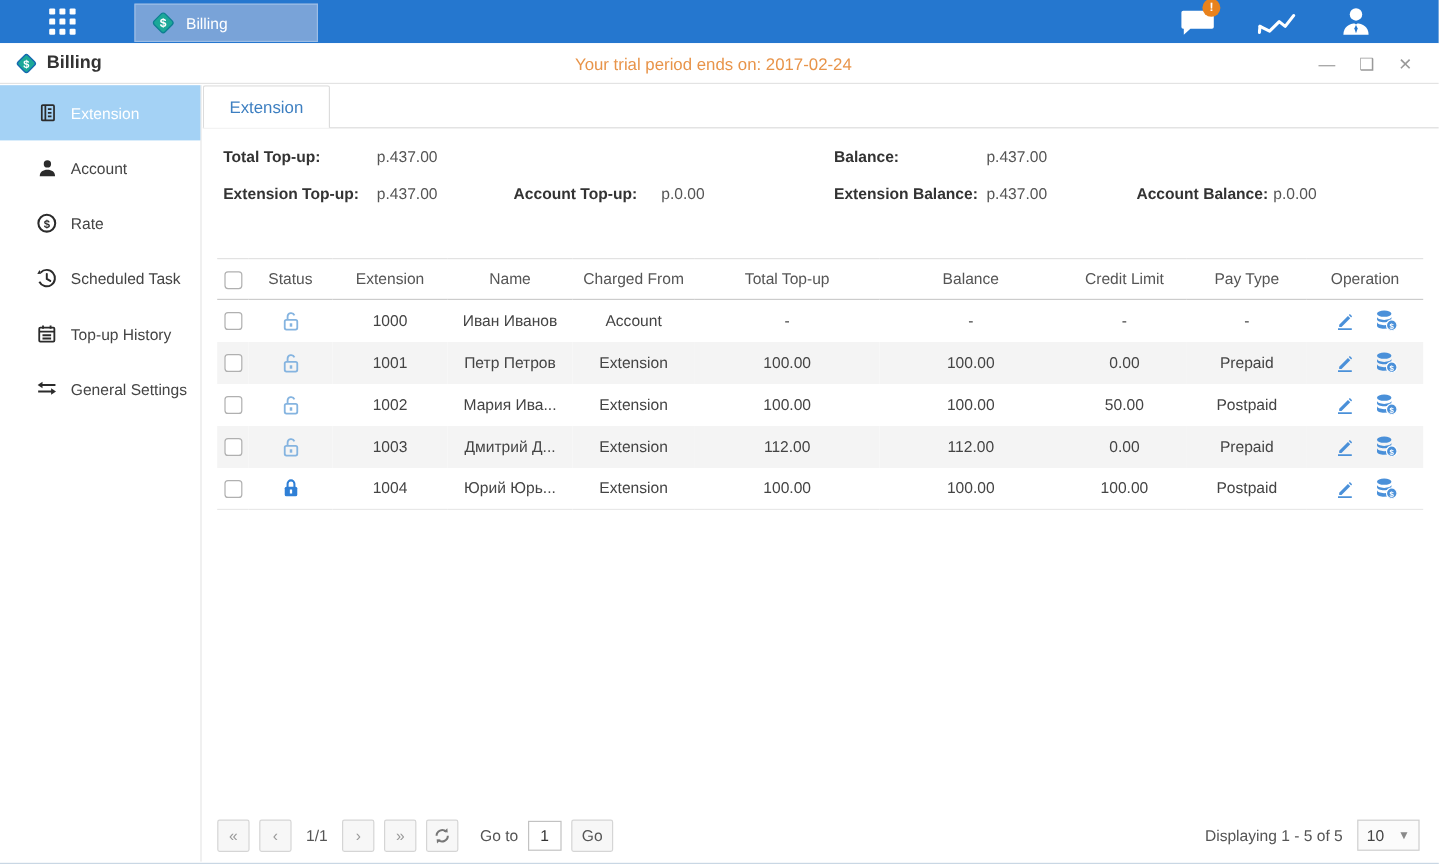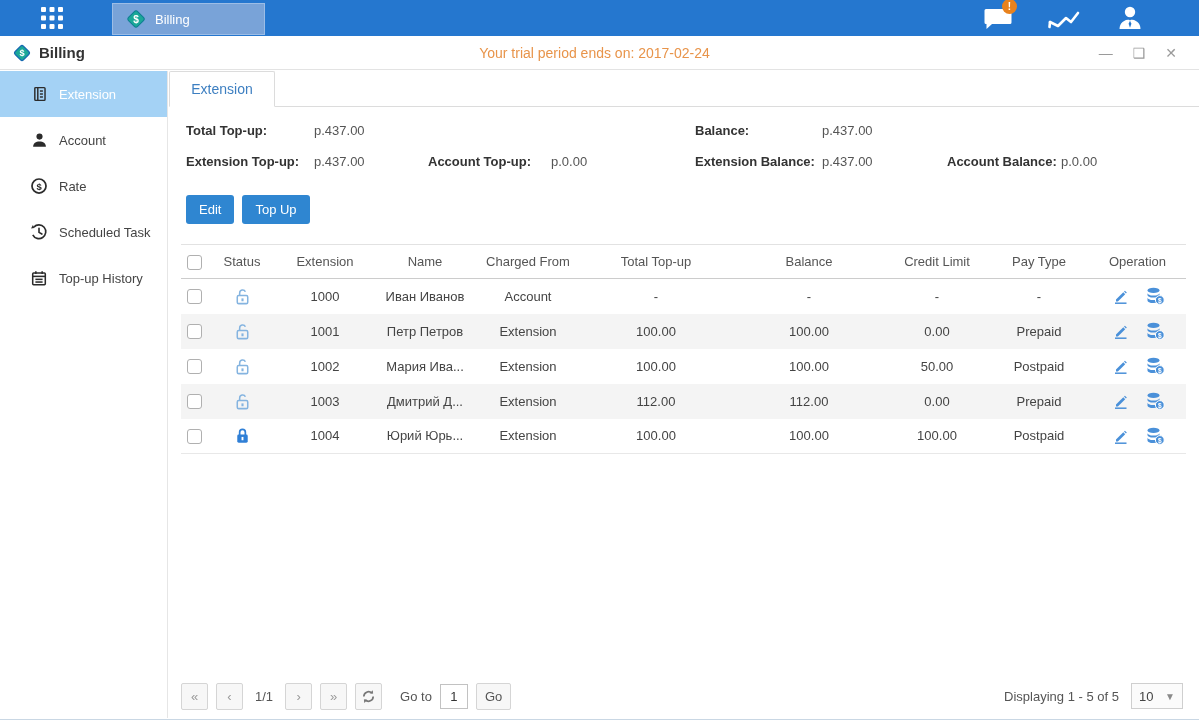--- a/index.html
+++ b/index.html
@@ -192,20 +192,33 @@
             <line x1="3" y1="8.2" x2="17" y2="8.2"></line>
         <line x1="6.5" y1="2.5" x2="6.5" y2="5.5"></line>
             <line x1="13.5" y1="2.5" x2="13.5" y2="5.5"></line>
         <line x1="6" y1="11.5" x2="14" y2="11.5"></line>
             <line x1="6" y1="14.5" x2="14" y2="14.5"></line>
       </g>
         </svg>
     </span>
     <span>Top-up History</span>
   </div>
+  <div class="side-item">
+    <span class="sicon">
+      <svg width="18" height="18" viewBox="0 0 20 20">
+          <g stroke="#2b2b2b" stroke-width="2" fill="none">
+        <line x1="5" y1="6.5" x2="18" y2="6.5"></line>
+            <line x1="2" y1="12.5" x2="15" y2="12.5"></line>
+      </g>
+          <path d="M6 3.5 L1.5 6.5 6 9.5z" fill="#2b2b2b"></path>
+          <path d="M14 9.5 L18.5 12.5 14 15.5z" fill="#2b2b2b"></path>
+        </svg>
+    </span>
+    <span>General Settings</span>
+  </div>
 </div>
 
 <div class="content">
   <div class="tabstrip">
     <div class="tab active">Extension</div>
   </div>
 
   <div class="summary">
     <span class="lab srow1" style="left:17px">Total Top-up:</span>
     <span class="val srow1" style="left:145px">p.437.00</span>
@@ -215,24 +228,20 @@
     <span class="lab srow2" style="left:17px">Extension Top-up:</span>
     <span class="val srow2" style="left:145px">p.437.00</span>
     <span class="lab srow2" style="left:259px">Account Top-up:</span>
     <span class="val srow2" style="left:382px">p.0.00</span>
     <span class="lab srow2" style="left:526px">Extension Balance:</span>
     <span class="val srow2" style="left:653px">p.437.00</span>
     <span class="lab srow2" style="left:778px">Account Balance:</span>
     <span class="val srow2" style="left:892px">p.0.00</span>
   </div>
 
-  <div class="btn-row">
-    <button class="btn">Edit</button>
-    <button class="btn">Top Up</button>
-  </div>
 
   <div class="tbl-wrap">
     <table>
       <colgroup>
         <col style="width:26px">
           <col style="width:70px">
           <col style="width:96px">
           <col style="width:104px">
           <col style="width:102px">
         <col style="width:154px">

